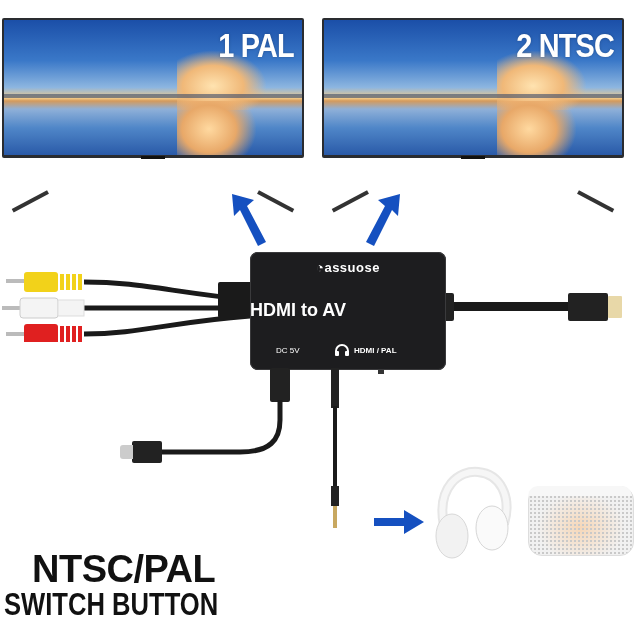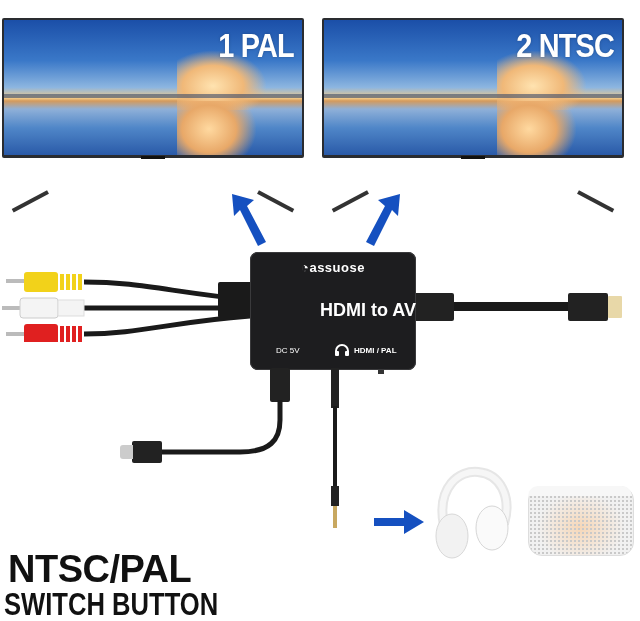--- a/index.html
+++ b/index.html
@@ -17,34 +17,34 @@
     background: radial-gradient(ellipse at 40% 40%, #ffd9a0 0%, #e8a868 40%, rgba(200,150,120,0) 70%); }
   .tv .label { position:absolute; right:8px; top:6px; color:#fff; font-weight:bold; font-size:34px;
     letter-spacing:-1px; font-family:"Liberation Sans", sans-serif; transform:scaleX(0.85); transform-origin:right top;
     text-shadow:0 0 3px rgba(0,0,0,.25); }
   .tv .stand-l, .tv .stand-r { position:absolute; top:172px; width:40px; height:4px; background:#333; }
   .tv .stand-l { left:6px; transform:rotate(-28deg); transform-origin:right center; }
   .tv .stand-r { right:6px; transform:rotate(28deg); transform-origin:left center; }
   .tv .foot-logo { position:absolute; left:46%; bottom:-1px; width:24px; height:3px; background:#111; }
 
   
-  .device { position:absolute; left:250px; top:252px; width:166px; height:118px; background:#1d1d1f;
+  .device { position:absolute; left:250px; top:252px; width:196px; height:118px; background:#1d1d1f;
     border-radius:8px; box-shadow: inset 0 0 0 1px #3a3a3c; }
   .brand { position:absolute; left:0; right:0; top:8px; text-align:center; color:#fff; font-weight:bold; font-size:13px; letter-spacing:0.5px; }
-  .title { position:absolute; left:0; right:0; top:48px; text-align:right; color:#fff; font-weight:bold; font-size:18px;padding-left:11px; }
+  .title { position:absolute; left:0; right:0; top:48px; text-align:left; color:#fff; font-weight:bold; font-size:18px; }
   .dc { position:absolute; left:26px; top:94px; color:#fff; font-weight:normal; font-size:8px; }
   .ntsc { position:absolute; left:104px; top:94px; color:#fff; font-weight:bold; font-size:8px; }
   .hp-icon { position:absolute; left:84px; top:91px; }
 
   .cable { position:absolute; background:#1a1a1a; }
   .plug  { position:absolute; background:#222; border-radius:2px; }
 
   .arrow { position:absolute; }
 
-  .caption1 { position:absolute; left:8px; top:548px; font-weight:bold; font-size:38px; color:#111; letter-spacing:-0.5px; }
+  .caption1 { position:absolute; left:32px; top:548px; font-weight:bold; font-size:38px; color:#111; letter-spacing:-0.5px; }
   .caption2 { position:absolute; left:4px; top:586px; font-weight:bold; font-size:32px; color:#111; transform:scaleX(0.8); transform-origin:left top; letter-spacing:0; }
 </style>
 </head>
 <body>
 
 <div class="tv" style="left:2px;">
   <div class="screen">
     <div class="cloud"></div>
     <div class="horizon"></div>
     <div class="cloud-refl"></div>

